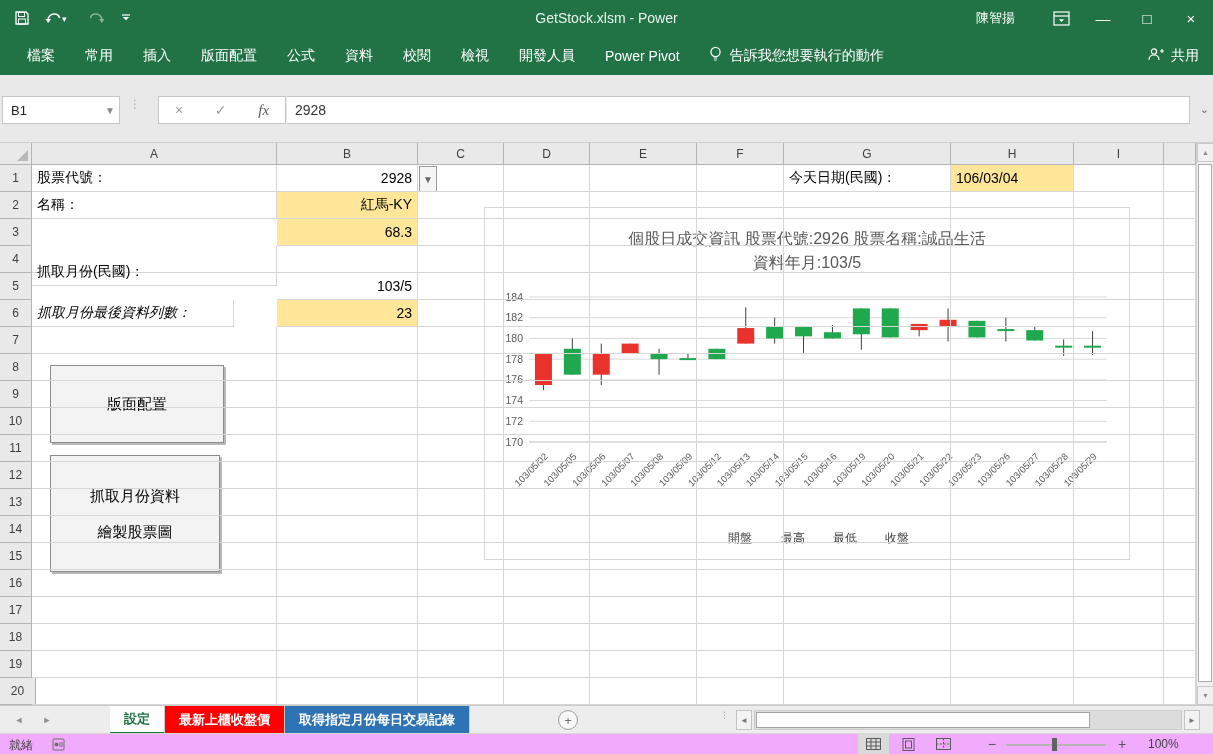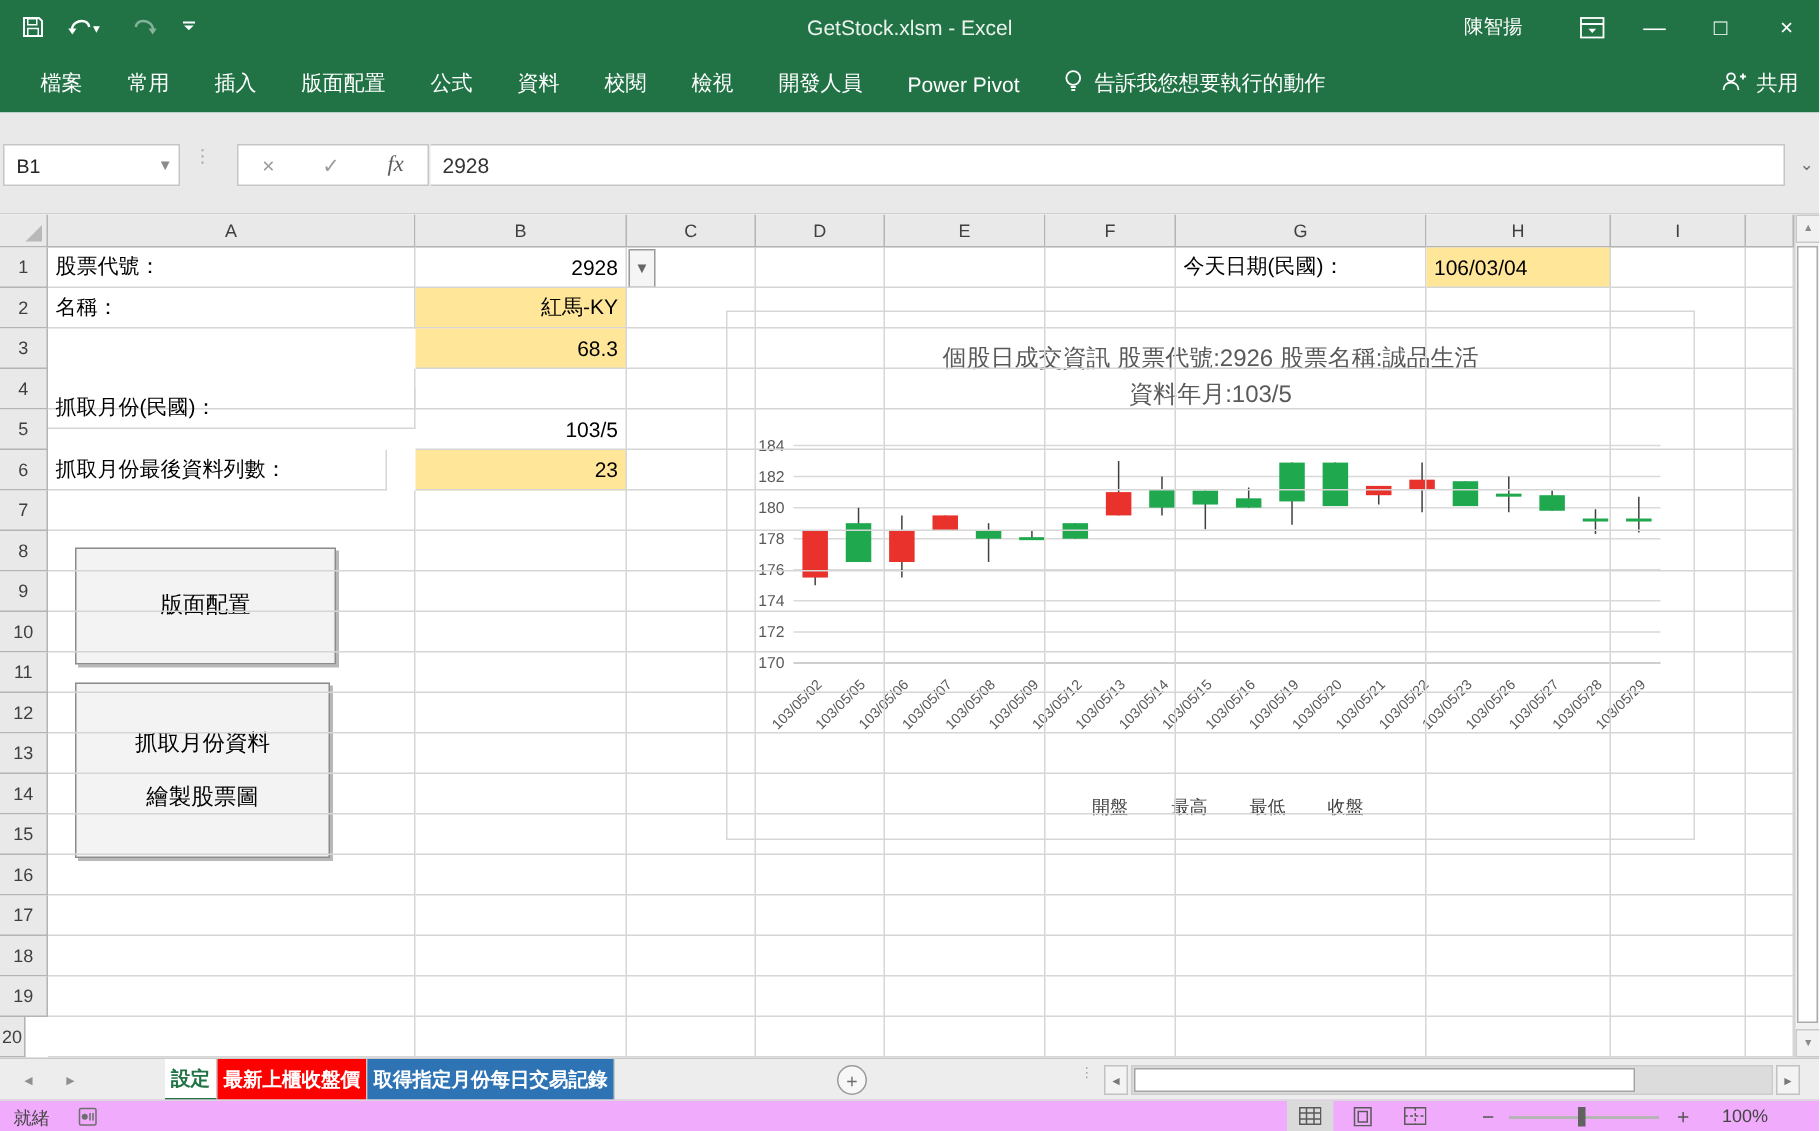--- a/index.html
+++ b/index.html
@@ -72,21 +72,21 @@
   .vscroll { position:absolute; top:143px; left:1196px; width:17px; height:562px; background:#f1f1f1; border-left:1px solid #d4d4d4; }
   .varrow { position:absolute; left:0; width:17px; height:19px; background:#f1f1f1; border:1px solid #c9c9c9;
             display:flex; align-items:center; justify-content:center; color:#8a8a8a; font-size:7px; }
   .vthumb { position:absolute; left:1px; top:21px; width:14px; height:518px; background:#fff; border:1px solid #ababab; }
 
   
   .tabbar { position:absolute; top:705px; left:0; width:100%; height:28px; background:#ededed; border-top:1px solid #c9c9c9; }
   .snav { position:absolute; top:0; height:28px; display:flex; align-items:center; justify-content:center;
           width:26px; color:#8f8f8f; font-size:9px; }
   .stabs { position:absolute; left:110px; top:0; height:28px; display:flex; }
-  .stab { height:28px; display:flex; align-items:center; padding:0 4px; font-size:13px; border-right:1px solid #c9c9c9; }
+  .stab { height:28px; display:flex; align-items:center; padding:0 14px; font-size:13px; border-right:1px solid #c9c9c9; }
   .addsheet { position:absolute; left:558px; top:4px; width:20px; height:20px; border-radius:50%;
               border:1px solid #9a9a9a; color:#6f6f6f; display:flex; align-items:center; justify-content:center;
               font-size:13px; background:#f7f7f7; }
   .hgrip { position:absolute; left:720px; top:7px; color:#a8a8a8; font-size:9px; line-height:5px; text-align:center; }
   .hs-arrow { position:absolute; top:4px; width:16px; height:20px; background:#f3f3f3; border:1px solid #c2c2c2;
               display:flex; align-items:center; justify-content:center; color:#777; font-size:8px; }
   .hs-track { position:absolute; left:754px; top:4px; width:428px; height:20px; background:#dcdcdc; border:1px solid #cdcdcd; }
   .hs-thumb { position:absolute; left:1px; top:1px; width:334px; height:16px; background:#fff; border:1px solid #a5a5a5; }
 
   
@@ -135,21 +135,21 @@
             <text x="18" y="12" fill="#fff" font-size="9" opacity="0">▾</text>
           </svg>
       </span>
       <span class="qbtn">
         <svg width="12" height="14" viewBox="0 0 12 14">
             <path d="M2 4 h8" stroke="#fff" stroke-width="1.2"></path>
             <path d="M2 7 l4 4 4 -4 z" fill="#fff" transform="scale(0.8) translate(1.4,0.5)"></path>
           </svg>
       </span>
     </div>
-    <div class="tb-title">GetStock.xlsm  -  Excel</div>
+    <div class="tb-title">GetStock.xlsm  -  Power</div>
     <div class="tb-right">
       <span class="tb-user">陳智揚</span>
       <span class="ribbon-opts">
         <svg width="17" height="15" viewBox="0 0 17 15">
             <rect x="1" y="1" width="15" height="13" fill="none" stroke="#fff" stroke-width="1.2"></rect>
             <path d="M1 5 h15" stroke="#fff" stroke-width="1.2"></path>
             <path d="M8.5 11 l-2.6 -2.8 h5.2 z" fill="#fff"></path>
           </svg>
       </span>
       <span class="winbtn">—</span>
@@ -364,21 +364,21 @@
       <div class="gcell" style="left: 277px; top: 130px; width: 141px; height: 27px; justify-content: flex-end;">103/5</div>
       <div class="gcell" style="left: 418px; top: 130px; width: 86px; height: 27px;"></div>
       <div class="gcell" style="left: 504px; top: 130px; width: 86px; height: 27px;"></div>
       <div class="gcell" style="left: 590px; top: 130px; width: 107px; height: 27px;"></div>
       <div class="gcell" style="left: 697px; top: 130px; width: 87px; height: 27px;"></div>
       <div class="gcell" style="left: 784px; top: 130px; width: 167px; height: 27px;"></div>
       <div class="gcell" style="left: 951px; top: 130px; width: 123px; height: 27px;"></div>
       <div class="gcell" style="left: 1074px; top: 130px; width: 90px; height: 27px;"></div>
       <div class="gcell" style="left: 1164px; top: 130px; width: 32px; height: 27px;"></div>
       <div class="ghead" style="left: 0px; top: 157px; width: 32px; height: 27px;">6</div>
-      <div class="gcell" style="left: 32px; top: 157px; width: 226px; height: 27px; justify-content: flex-start;">抓取月份最後資料列數：</div>
+      <div class="gcell" style="left: 32px; top: 157px; width: 202px; height: 27px; justify-content: flex-start; font-style: italic;">抓取月份最後資料列數：</div>
       <div class="gcell" style="left: 277px; top: 157px; width: 141px; height: 27px; justify-content: flex-end; background: rgb(255, 230, 153);">23</div>
       <div class="gcell" style="left: 418px; top: 157px; width: 86px; height: 27px;"></div>
       <div class="gcell" style="left: 504px; top: 157px; width: 86px; height: 27px;"></div>
       <div class="gcell" style="left: 590px; top: 157px; width: 107px; height: 27px;"></div>
       <div class="gcell" style="left: 697px; top: 157px; width: 87px; height: 27px;"></div>
       <div class="gcell" style="left: 784px; top: 157px; width: 167px; height: 27px;"></div>
       <div class="gcell" style="left: 951px; top: 157px; width: 123px; height: 27px;"></div>
       <div class="gcell" style="left: 1074px; top: 157px; width: 90px; height: 27px;"></div>
       <div class="gcell" style="left: 1164px; top: 157px; width: 32px; height: 27px;"></div>
       <div class="ghead" style="left: 0px; top: 184px; width: 32px; height: 27px;">7</div>
@@ -517,21 +517,21 @@
       <div class="gcell" style="left: 32px; top: 508px; width: 245px; height: 27px;"></div>
       <div class="gcell" style="left: 277px; top: 508px; width: 141px; height: 27px;"></div>
       <div class="gcell" style="left: 418px; top: 508px; width: 86px; height: 27px;"></div>
       <div class="gcell" style="left: 504px; top: 508px; width: 86px; height: 27px;"></div>
       <div class="gcell" style="left: 590px; top: 508px; width: 107px; height: 27px;"></div>
       <div class="gcell" style="left: 697px; top: 508px; width: 87px; height: 27px;"></div>
       <div class="gcell" style="left: 784px; top: 508px; width: 167px; height: 27px;"></div>
       <div class="gcell" style="left: 951px; top: 508px; width: 123px; height: 27px;"></div>
       <div class="gcell" style="left: 1074px; top: 508px; width: 90px; height: 27px;"></div>
       <div class="gcell" style="left: 1164px; top: 508px; width: 32px; height: 27px;"></div>
-      <div class="ghead" style="left: 0px; top: 535px; width: 17px; height: 27px;">20</div>
+      <div class="ghead" style="left: 0px; top: 535px; width: 36px; height: 27px;">20</div>
       <div class="gcell" style="left: 32px; top: 535px; width: 245px; height: 27px;"></div>
       <div class="gcell" style="left: 277px; top: 535px; width: 141px; height: 27px;"></div>
       <div class="gcell" style="left: 418px; top: 535px; width: 86px; height: 27px;"></div>
       <div class="gcell" style="left: 504px; top: 535px; width: 86px; height: 27px;"></div>
       <div class="gcell" style="left: 590px; top: 535px; width: 107px; height: 27px;"></div>
       <div class="gcell" style="left: 697px; top: 535px; width: 87px; height: 27px;"></div>
       <div class="gcell" style="left: 784px; top: 535px; width: 167px; height: 27px;"></div>
       <div class="gcell" style="left: 951px; top: 535px; width: 123px; height: 27px;"></div>
       <div class="gcell" style="left: 1074px; top: 535px; width: 90px; height: 27px;"></div>
       <div class="gcell" style="left: 1164px; top: 535px; width: 32px; height: 27px;"></div>

